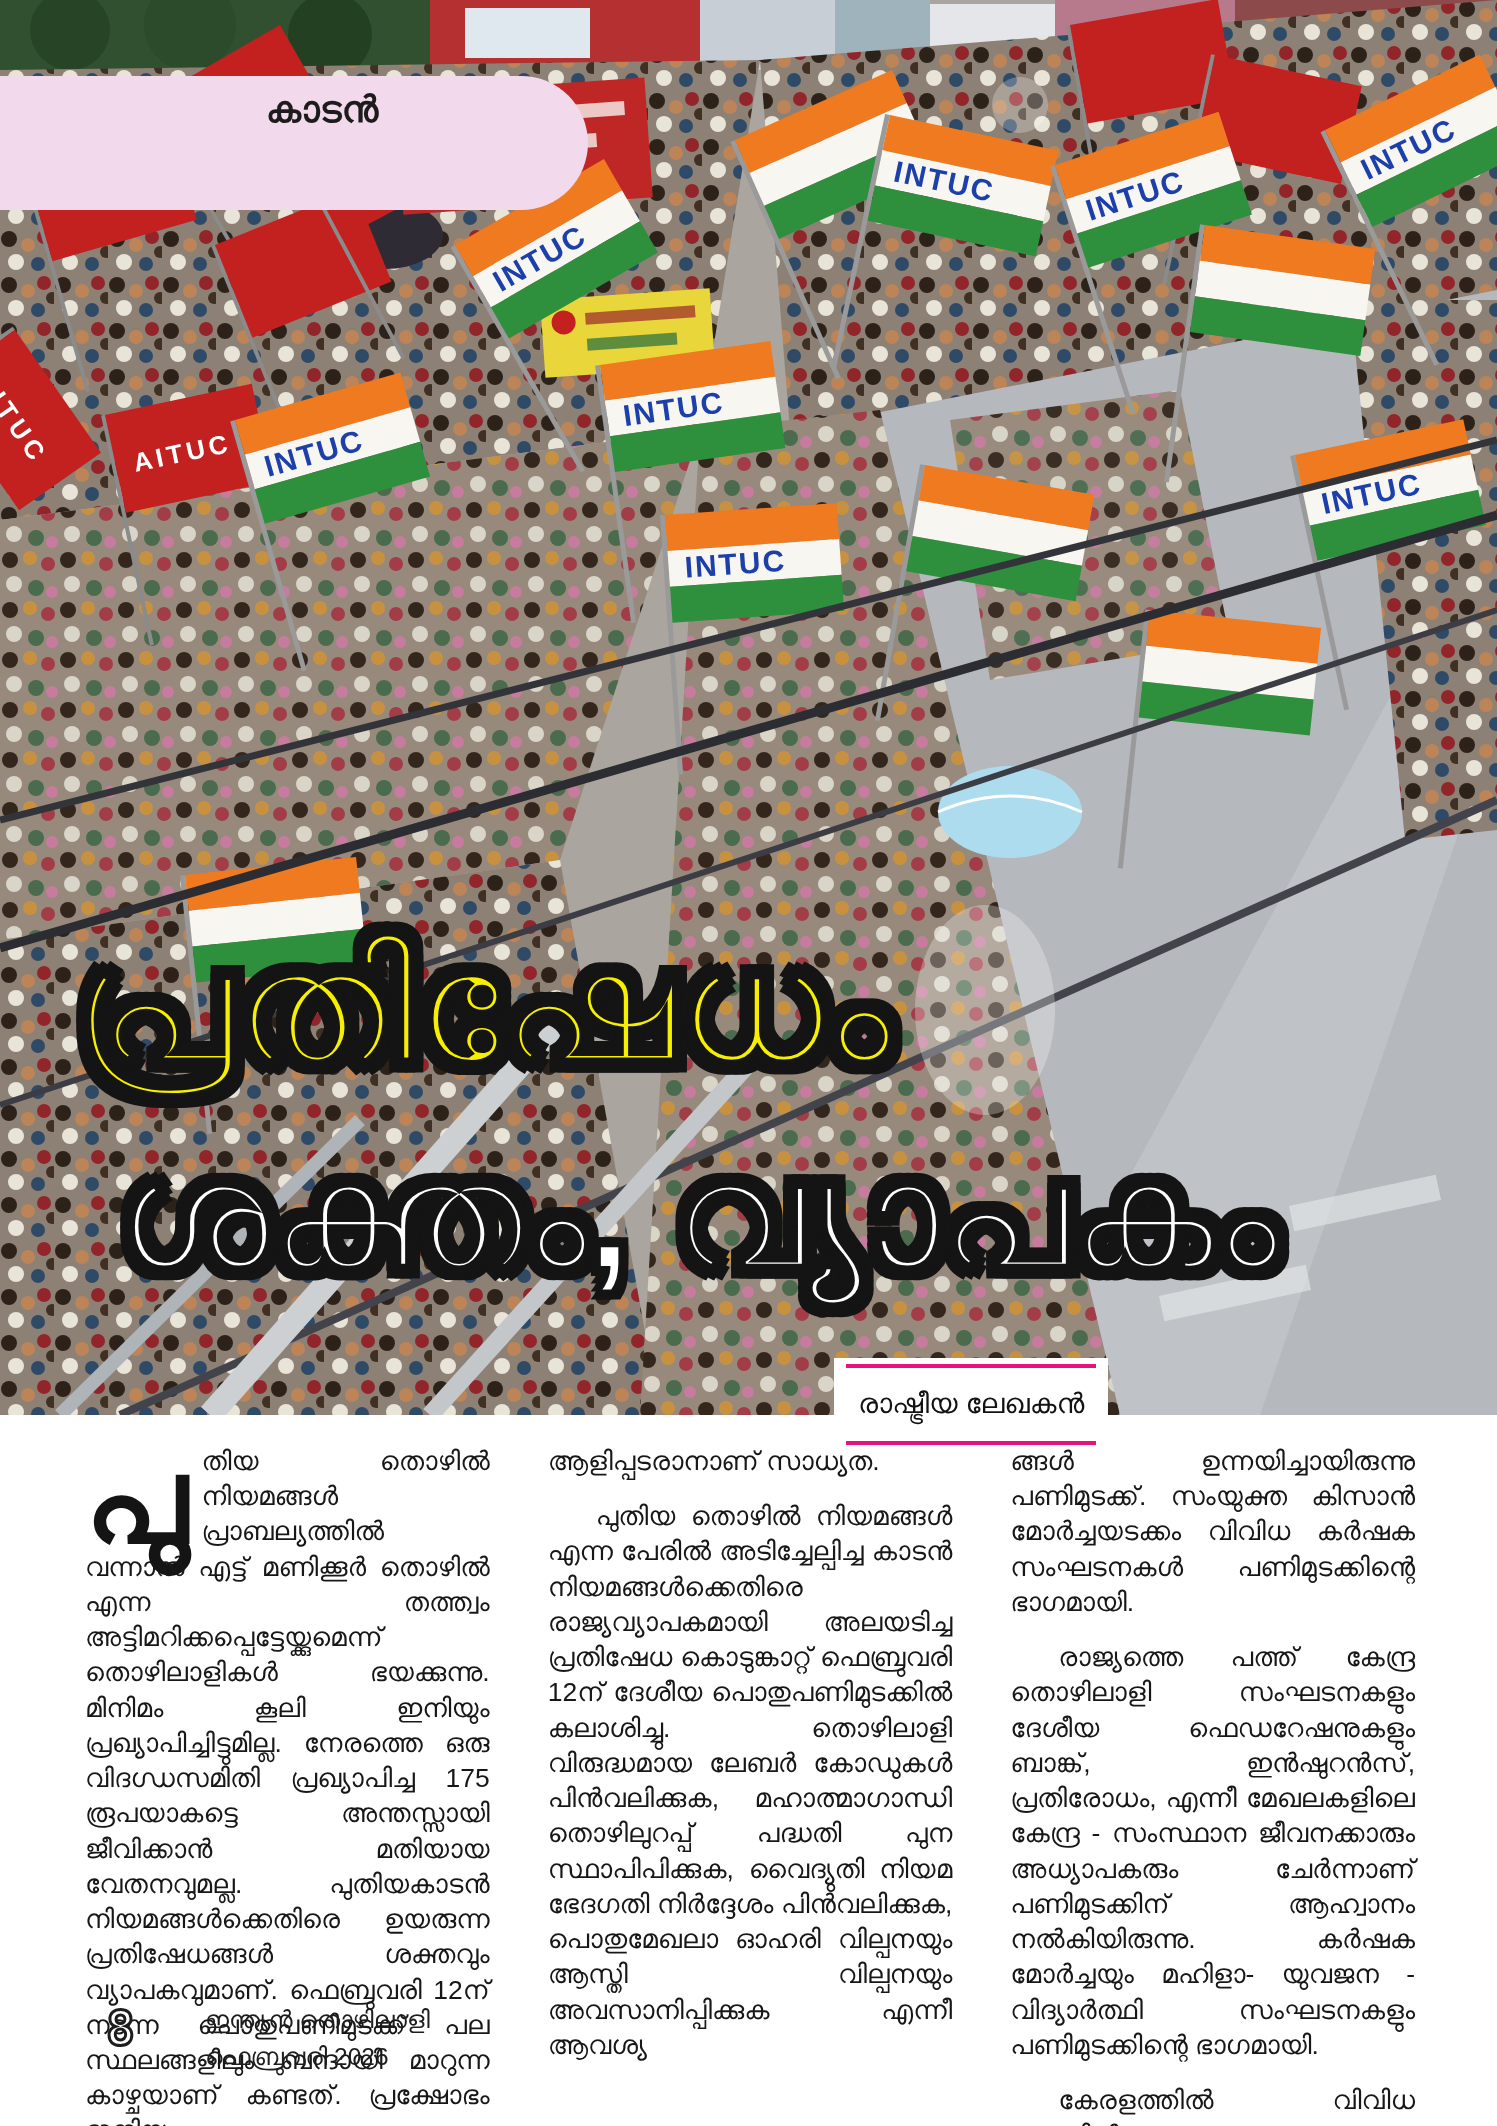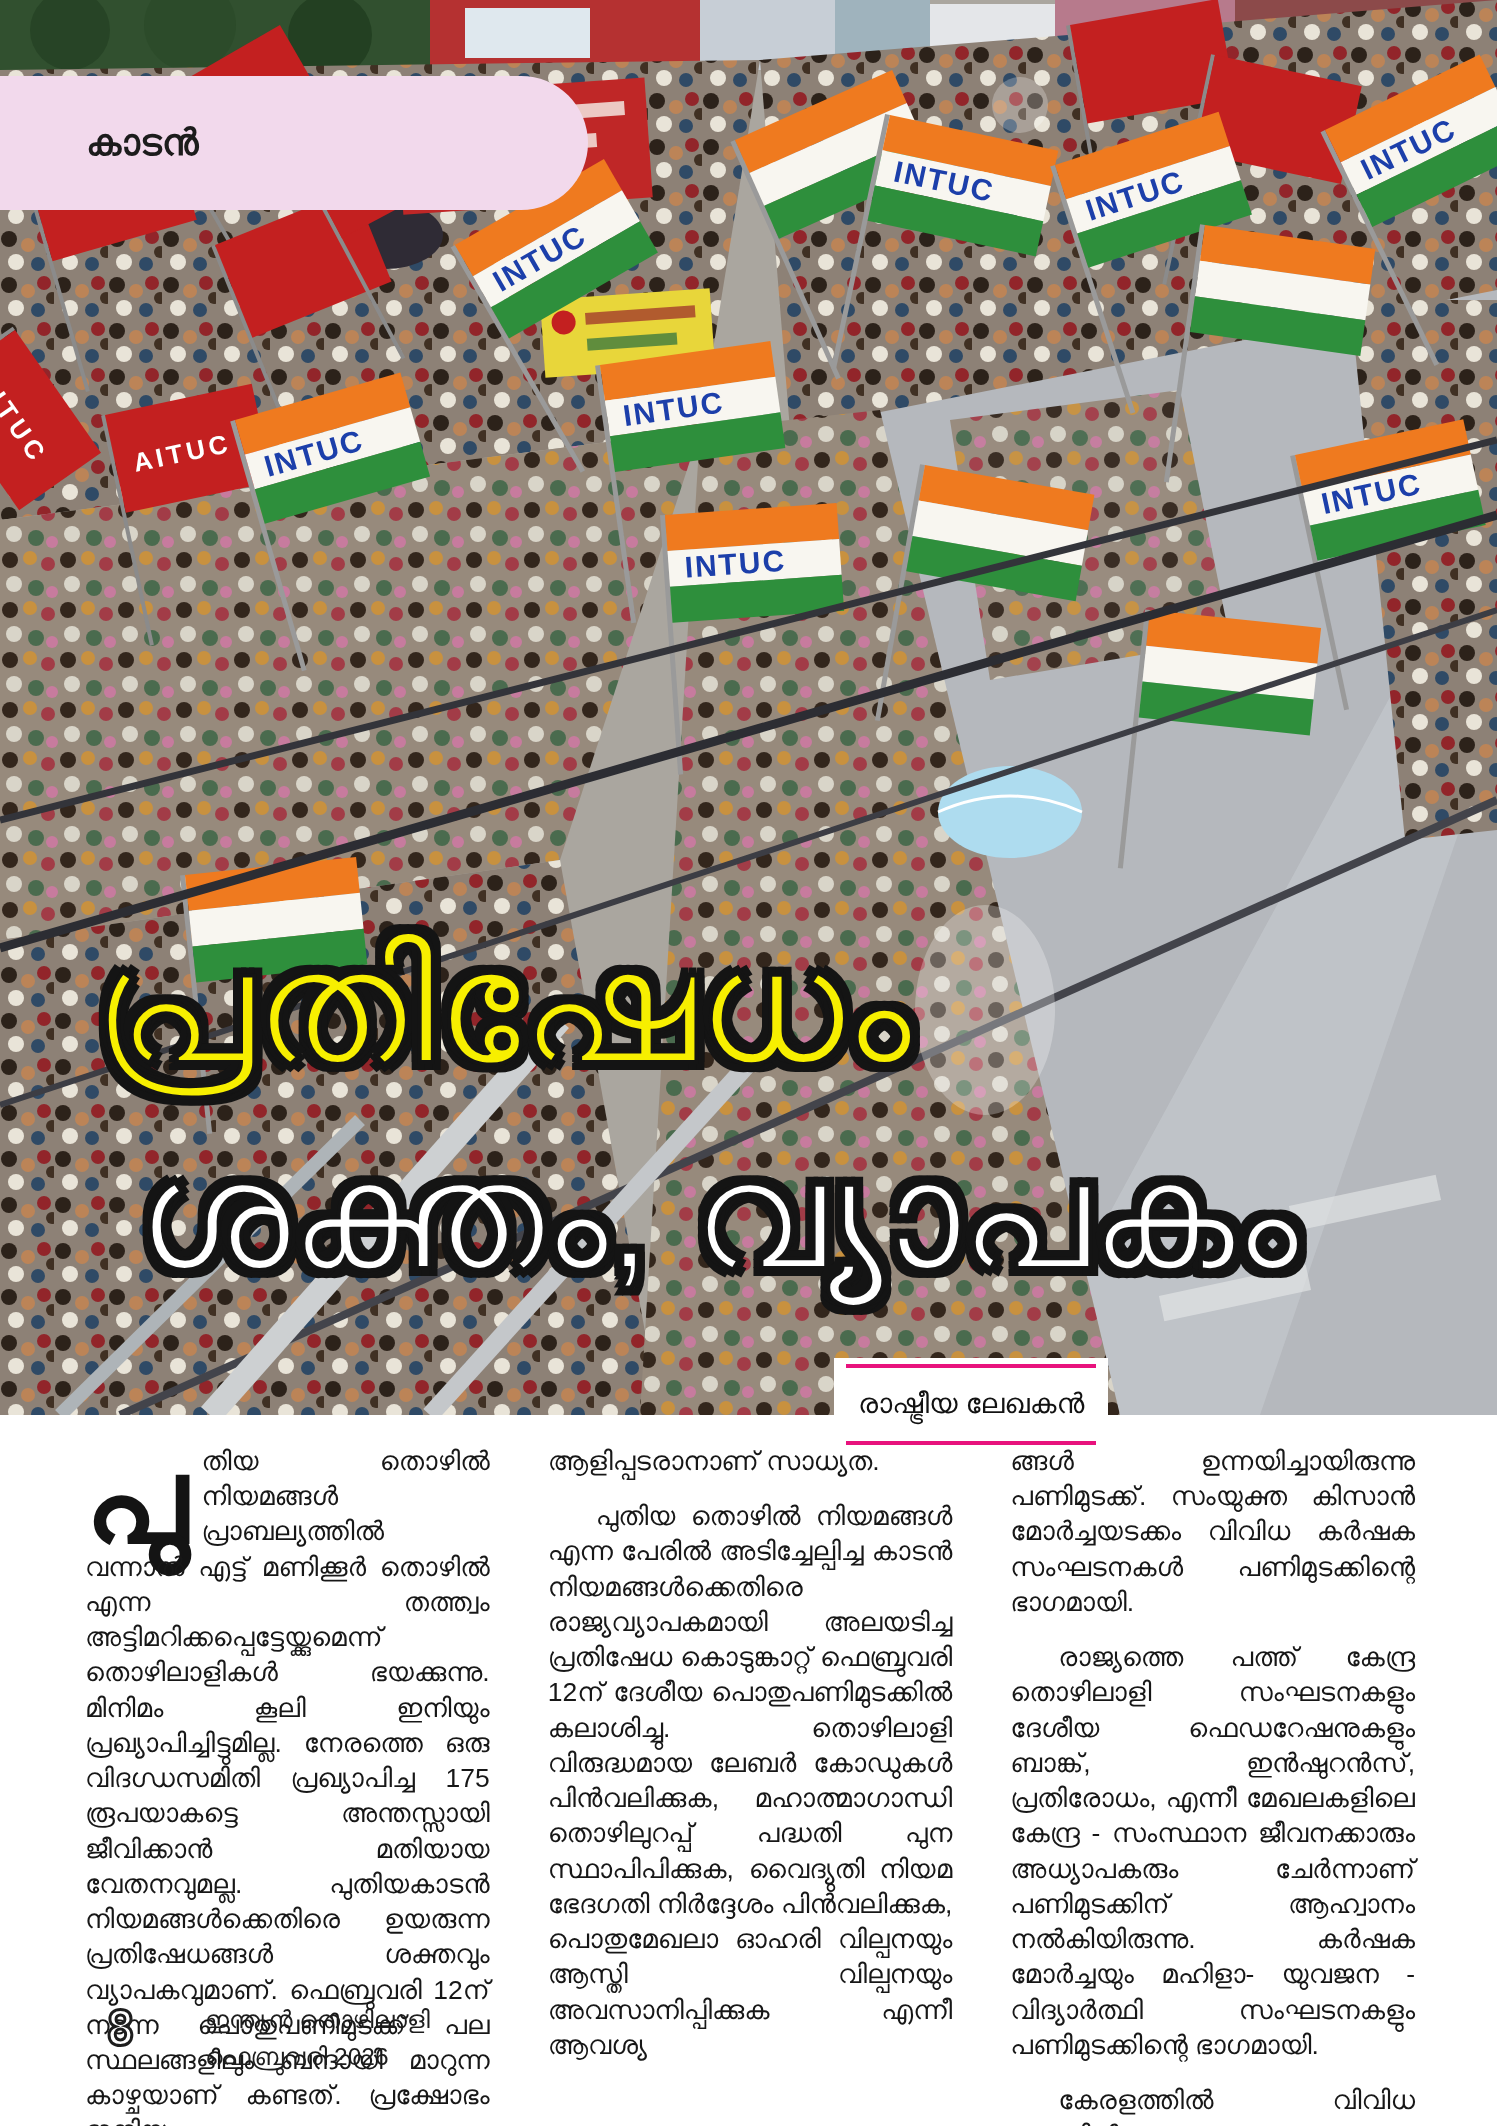--- a/index.html
+++ b/index.html
@@ -6,25 +6,25 @@
   .page{position:relative;width:1497px;height:2126px;background:#ffffff;overflow:hidden;
         font-family:"Liberation Sans","DejaVu Sans",sans-serif;}
 
   
   .photo{position:absolute;top:0;left:0;width:1497px;height:1415px;overflow:hidden;background:#a8a49e;}
   .photo svg{display:block;}
 
   
   .kicker{position:absolute;top:76px;left:0;width:588px;height:134px;background:#f2d9ec;
           border-radius:0 68px 68px 0;box-sizing:border-box;
-          padding:12px 30px 12px 86px;display:flex;flex-direction:column;justify-content:center;}
+          padding:12px 30px 12px 86px;display:flex;flex-direction:row;justify-content:center;}
   .kicker span{font-size:37px;font-weight:bold;color:#1c1c1c;line-height:1.2;letter-spacing:0;}
 
   
-  .headline{position:absolute;left:93px;font-weight:400;white-space:nowrap;
+  .headline{position:absolute;left:73px;font-weight:700;white-space:nowrap;
             -webkit-text-stroke:4px #141414;
             text-shadow:-8px -8px 0 #141414,0 -8px 0 #141414,8px -8px 0 #141414,
                         -8px 0 0 #141414,8px 0 0 #141414,
                         -8px 8px 0 #141414,0 8px 0 #141414,8px 8px 0 #141414;}
   .headline.l1{top:915px;font-size:160px;color:#f7ef00;}
   .headline.l2{top:1128px;font-size:152px;color:#ffffff;margin-left:44px;}
 
   
   .byline{position:absolute;left:834px;top:1358px;background:#ffffff;padding:6px 12px;}
   .byline-inner{border-top:4px solid #e8127d;border-bottom:4px solid #e8127d;

